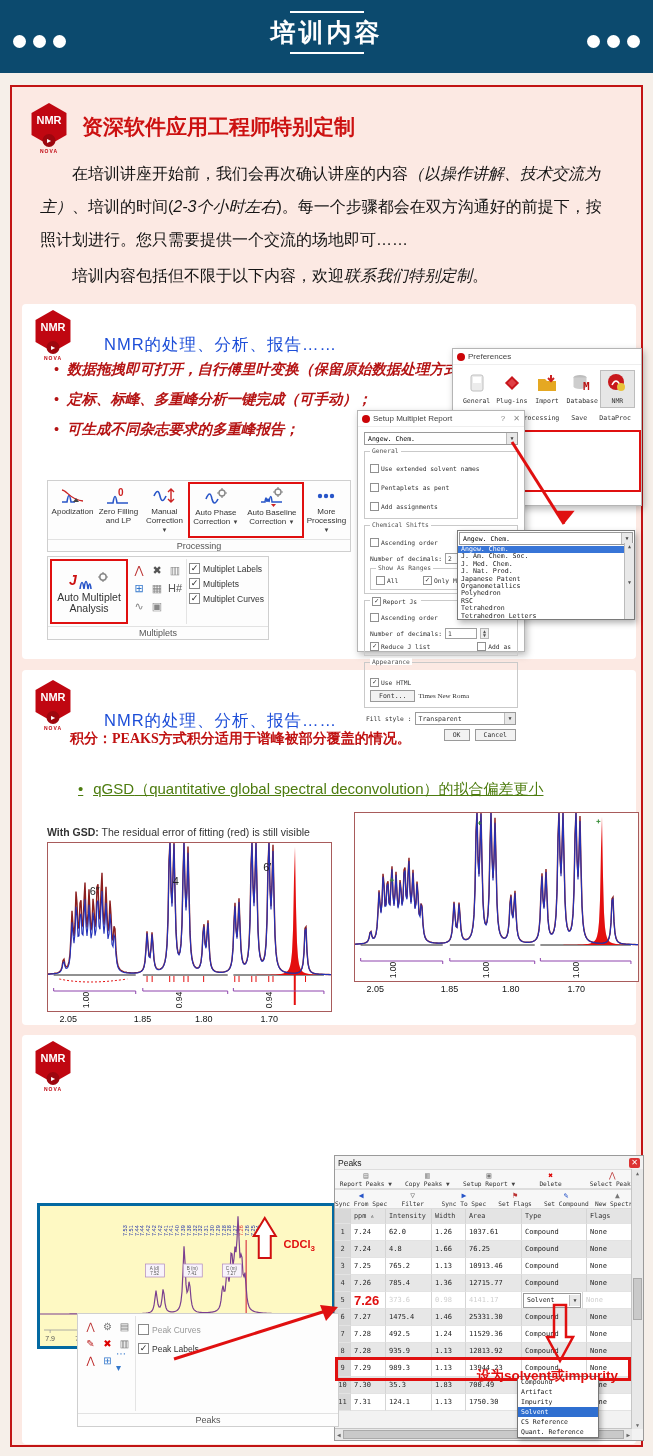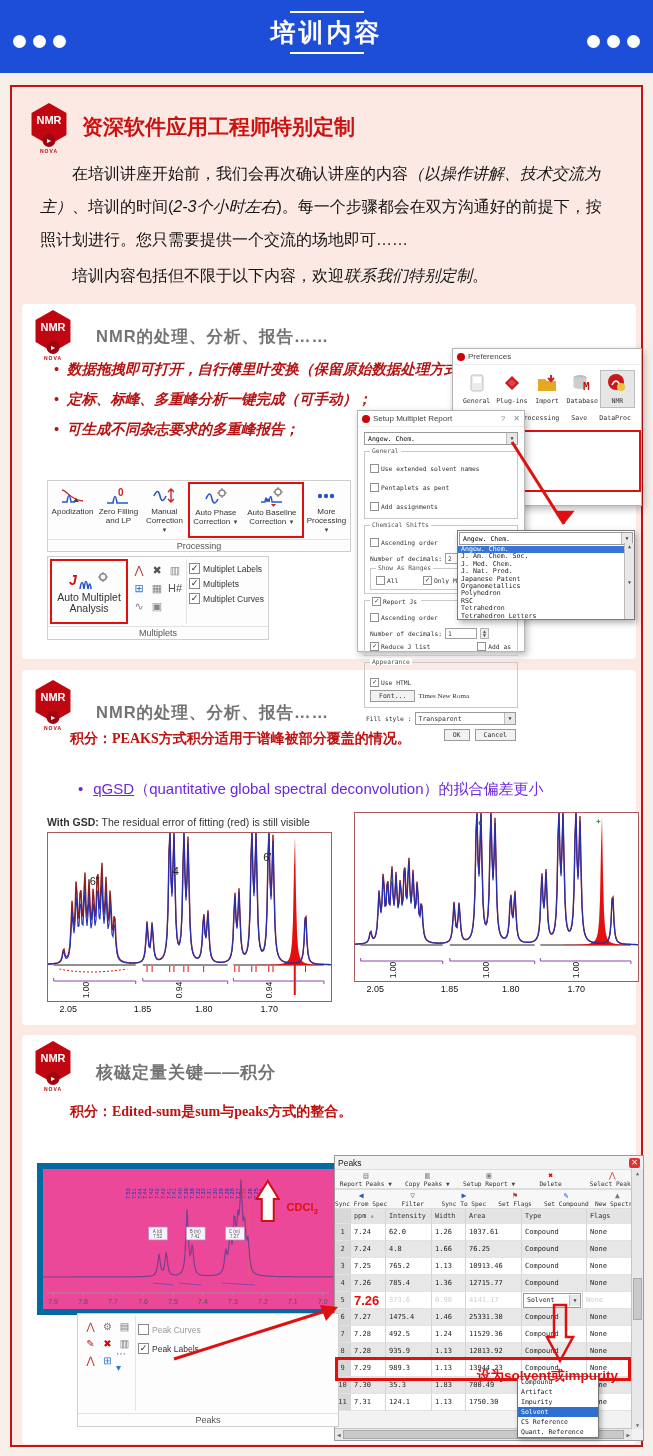--- a/index.html
+++ b/index.html
@@ -1,40 +1,40 @@
 <!DOCTYPE html>
 <html><head>
 <meta charset="utf-8">
 <style>
   html,body{margin:0;padding:0;width:653px;background:#f6efe9;font-family:"Liberation Sans",sans-serif;}
   .page{position:relative;width:653px;height:1456px;overflow:hidden;}
   
-  .banner{position:relative;height:73px;background:#1d4ed8;}
+  .banner{position:relative;height:73px;background:#0c4a6e;}
   .dots{position:absolute;top:35px;display:flex;gap:7px;}
   .dots.left{left:13px;} .dots.right{right:13px;}
   .dots i{width:13px;height:13px;border-radius:50%;background:#fff;display:block;}
   .btitle{position:absolute;left:0;right:0;top:8px;text-align:center;color:#fff;}
   .bline{width:74px;height:2px;background:#fff;margin:3px auto;}
   .btitle h1{margin:2px 0;font-size:25px;letter-spacing:3px;font-weight:bold;}
   
   .card{position:absolute;left:10px;top:85px;width:629px;height:1358px;background:#fce9e3;border:2px solid #c21414;}
   
   .nmr-logo{position:absolute;width:42px;height:56px;text-align:center;}
   .nmr-logo .hex{width:38px;height:42px;margin:0 auto;background:#c00711;clip-path:polygon(50% 0,96% 24%,96% 76%,50% 100%,4% 76%,4% 24%);color:#fff;font-weight:bold;font-size:11px;line-height:34px;}
   .nmr-logo .badge{position:absolute;left:50%;top:31px;transform:translateX(-50%);width:13px;height:13px;border-radius:50%;background:#9d060e;color:#fff;font-size:8px;line-height:13px;}
   .nmr-logo .nova{font-size:5px;color:#c00711;font-weight:bold;letter-spacing:1px;margin-top:3px;}
   
   .h-big{position:absolute;left:70px;top:22px;margin:0;font-size:21px;color:#cc1111;font-weight:bold;}
   .para{position:absolute;left:28px;width:576px;margin:0;font-size:16px;line-height:33px;color:#141414;text-indent:2em;}
   .para em{font-style:italic;}
   
   .wbox{position:absolute;left:10px;background:#fff;border-radius:4px;width:614px;}
-  .wbox h3{position:absolute;margin:0;color:#737373;font-weight:bold;}
+  .wbox h3{position:absolute;margin:8px;color:#1d4ed8;font-weight:normal;}
   .note{position:absolute;color:#c01111;font-weight:bold;font-size:14px;font-family:"Liberation Serif",serif;}
-  .blt-line{position:absolute;color:#6d28d9;font-size:15px;}
+  .blt-line{position:absolute;color:#4d7c0f;font-size:15px;text-decoration:underline;}
   .blt-line .dot{margin-right:10px;}
   .u{text-decoration:underline;}
   .bullets{position:absolute;left:32px;top:56px;}
   .bullets div{height:30px;color:#b51414;font-size:14.5px;font-style:italic;font-weight:bold;font-family:"Liberation Serif",serif;}
   .bullets .dot{color:#b51414;margin-right:8px;font-style:normal;}
   
   .ribbon{position:absolute;background:#fdfdfd;border:1px solid #cfcfcf;display:flex;flex-direction:column;}
   .rib-row{display:flex;align-items:stretch;flex:1;padding:2px;}
   .rib-cap{border-top:1px solid #e2e2e2;text-align:center;font-size:9px;color:#555;padding:1px 0;}
   .rbtn{display:flex;flex-direction:column;align-items:center;justify-content:flex-start;padding:2px 1px;font-size:8px;color:#333;text-align:center;line-height:9px;}
@@ -75,21 +75,21 @@
   .pic.sel{background:#e6e6e6;border:1px solid #bdbdbd;}
   .ptabs{display:flex;gap:12px;justify-content:flex-end;padding:4px 10px 0 0;font-size:6.6px;color:#333;font-family:"DejaVu Sans Mono",monospace;}
   
   .specpanel{position:absolute;width:285px;}
   .spcap{font-size:10.5px;color:#333;height:16px;white-space:nowrap;}
   .spcap b{font-weight:bold;}
   .specbox{width:283px;height:168px;border:1px solid #a85b5b;background:#fff;overflow:hidden;}
   .ticksrow{position:relative;height:15px;font-size:9px;color:#111;}
   .ticksrow span{position:absolute;top:2px;transform:translateX(-50%);}
   
-  .spec4{position:absolute;border:6px solid #0369a1;background:#ec4899;overflow:hidden;}
+  .spec4{position:absolute;border:3px solid #0369a1;background:#fef9c3;overflow:hidden;margin-top:40px;}
   
   .ptable{position:absolute;background:#f2f2f2;border:1px solid #9a9a9a;font-family:"DejaVu Sans Mono",monospace;}
   .pt-title{height:13px;display:flex;align-items:center;padding:0 3px;font-size:8.5px;color:#222;font-family:"Liberation Sans",sans-serif;}
   .pt-close{margin-left:auto;width:11px;height:10px;background:#d33;color:#fff;font-size:8px;line-height:10px;text-align:center;border-radius:2px;}
   .pt-tb{display:flex;background:#f7f7f7;border-top:1px solid #ddd;border-bottom:1px solid #ddd;padding:1px 0;}
   .pt-it{flex:1;display:flex;flex-direction:column;align-items:center;font-size:6.2px;color:#333;line-height:7px;white-space:nowrap;}
   .pt-it .pic2{font-size:8px;line-height:9px;}
   .pt-grid{position:relative;background:#fff;}
   .prow{display:flex;height:17px;line-height:17px;font-size:7px;color:#222;}
   .prow.hdr{height:15px;line-height:15px;background:#e4e4e4;font-size:6.8px;color:#333;}
@@ -425,21 +425,21 @@
 
     <section class="wbox" id="box3" style="top:583px;height:355px;">
       <div class="nmr-logo" style="left: 10px; top: 10px;">
           <div class="hex">NMR</div>
   <div class="badge">▸</div>
   <div class="nova">NOVA</div>
         </div>
       <h3 style="left:74px;top:32px;font-size:16.5px;letter-spacing:1px;">NMR的处理、分析、报告……</h3>
       <div class="note" style="left:48px;top:60px;">积分：PEAKS方式积分适用于谱峰被部分覆盖的情况。</div>
       <div class="blt-line" style="left:56px;top:110px;"><span class="dot">•</span><span class="u">qGSD</span><span>（quantitative global spectral deconvolution）的拟合偏差更小</span></div>
-      <div class="specpanel" id="panel-gsd" style="left:25px;top:146px;">
+      <div class="specpanel" id="panel-gsd" style="left:25px;top:156px;">
           <div class="spcap"><b>With <span class="">GSD</span>:</b> The residual error of fitting (red) is still visible</div>
    <div class="specbox"><svg width="283" height="168">
               <line x1="5.66" y1="132" x2="87.73" y2="132" stroke="#222" stroke-width="1"></line>
               <line x1="94.805" y1="132" x2="179.705" y2="132" stroke="#222" stroke-width="1"></line>
               <line x1="185.365" y1="132" x2="275.925" y2="132" stroke="#222" stroke-width="1"></line>
               <path d="M0,132.0L1,132.0L2,132.0L3,132.0L4,132.0L5,132.0L6,132.0L7,132.0L8,132.0L9,132.0L10,132.0L11,132.0L12,132.0L13,132.0L14,132.0L15,132.0L16,132.0L17,132.0L18,132.0L19,132.0L20,132.0L21,132.0L22,132.0L23,132.0L24,132.0L25,132.0L26,132.0L27,132.0L28,132.0L29,132.0L30,132.0L31,132.0L32,132.0L33,132.0L34,132.0L35,132.0L36,132.0L37,132.0L38,132.0L39,132.0L40,132.0L41,132.0L42,132.0L43,132.0L44,132.0L45,132.0L46,132.0L47,132.0L48,132.0L49,132.0L50,132.0L51,132.0L52,132.0L53,132.0L54,132.0L55,132.0L56,132.0L57,132.0L58,132.0L59,132.0L60,132.0L61,132.0L62,132.0L63,132.0L64,132.0L65,132.0L66,132.0L67,132.0L68,132.0L69,132.0L70,132.0L71,132.0L72,132.0L73,132.0L74,132.0L75,132.0L76,132.0L77,132.0L78,132.0L79,132.0L80,132.0L81,132.0L82,132.0L83,132.0L84,132.0L85,132.0L86,132.0L87,132.0L88,132.0L89,132.0L90,132.0L91,132.0L92,132.0L93,132.0L94,132.0L95,132.0L96,132.0L97,132.0L98,132.0L99,132.0L100,132.0L101,132.0L102,132.0L103,132.0L104,132.0L105,132.0L106,132.0L107,132.0L108,132.0L109,132.0L110,132.0L111,132.0L112,132.0L113,132.0L114,132.0L115,132.0L116,132.0L117,132.0L118,132.0L119,132.0L120,132.0L121,132.0L122,132.0L123,132.0L124,132.0L125,132.0L126,132.0L127,132.0L128,132.0L129,132.0L130,132.0L131,132.0L132,132.0L133,132.0L134,132.0L135,132.0L136,132.0L137,132.0L138,132.0L139,132.0L140,132.0L141,132.0L142,132.0L143,132.0L144,132.0L145,132.0L146,132.0L147,132.0L148,132.0L149,132.0L150,132.0L151,132.0L152,132.0L153,132.0L154,132.0L155,132.0L156,132.0L157,132.0L158,132.0L159,132.0L160,132.0L161,132.0L162,132.0L163,132.0L164,132.0L165,132.0L166,132.0L167,132.0L168,132.0L169,132.0L170,132.0L171,132.0L172,132.0L173,132.0L174,132.0L175,132.0L176,132.0L177,132.0L178,132.0L179,132.0L180,132.0L181,132.0L182,131.9L183,131.9L184,131.9L185,131.9L186,131.9L187,131.9L188,131.9L189,131.9L190,131.9L191,131.9L192,131.9L193,131.9L194,131.9L195,131.9L196,131.9L197,131.9L198,131.9L199,131.9L200,131.9L201,131.9L202,131.9L203,131.9L204,131.9L205,131.9L206,131.9L207,131.9L208,131.9L209,131.8L210,131.8L211,131.8L212,131.8L213,131.8L214,131.8L215,131.8L216,131.8L217,131.8L218,131.7L219,131.7L220,131.7L221,131.7L222,131.7L223,131.6L224,131.6L225,131.5L226,131.5L227,131.5L228,131.4L229,131.3L230,131.2L231,131.1L232,131.0L233,130.9L234,130.7L235,130.5L236,130.2L237,129.8L238,129.3L239,128.5L240,127.5L241,125.9L242,123.2L243,118.5L244,109.0L245,87.1L246,35.6L247,3.8L248,63.3L249,99.4L250,114.2L251,121.0L252,124.6L253,126.7L254,128.0L255,128.9L256,129.5L257,130.0L258,130.3L259,130.6L260,130.8L261,130.9L262,131.1L263,131.2L264,131.3L265,131.4L266,131.4L267,131.5L268,131.5L269,131.6L270,131.6L271,131.6L272,131.7L273,131.7L274,131.7L275,131.7L276,131.7L277,131.8L278,131.8L279,131.8L280,131.8L281,131.8L282,131.8L283,131.8 L283,132 L0,132 Z" fill="#e40f0f"></path>
               <path d="M0,131.0L1,131.0L2,130.9L3,130.8L4,130.7L5,130.6L6,130.5L7,130.3L8,130.1L9,129.9L10,129.6L11,129.1L12,128.3L13,126.9L14,123.9L15,117.5L16,116.2L17,121.8L18,123.9L19,123.9L20,122.3L21,118.7L22,110.8L23,92.2L24,67.7L25,82.9L26,93.1L27,80.9L28,48.6L29,60.4L30,85.1L31,84.4L32,60.2L33,57.3L34,81.9L35,83.4L36,58.4L37,39.6L38,71.7L39,84.5L40,70.9L41,46.2L42,70.0L43,87.3L44,80.8L45,55.9L46,66.3L47,84.1L48,77.3L49,44.0L50,41.3L51,72.9L52,76.3L53,48.7L54,29.7L55,66.7L56,81.6L57,68.1L58,43.8L59,69.9L60,88.2L61,81.9L62,57.5L63,71.9L64,94.8L65,97.4L66,83.3L67,86.0L68,107.4L69,117.8L70,122.5L71,125.0L72,126.4L73,127.4L74,128.0L75,128.5L76,128.9L77,129.1L78,129.3L79,129.5L80,129.6L81,129.7L82,129.8L83,129.9L84,129.9L85,129.9L86,129.9L87,129.8L88,129.7L89,129.6L90,129.5L91,129.2L92,128.9L93,128.4L94,127.6L95,126.2L96,123.6L97,118.2L98,105.0L99,88.2L100,101.3L101,112.8L102,113.8L103,104.8L104,89.2L105,101.4L106,116.0L107,122.0L108,124.6L109,125.8L110,126.3L111,126.4L112,126.2L113,125.7L114,124.9L115,123.6L116,121.5L117,118.2L118,112.5L119,101.1L120,75.4L121,17.4L122,-0.2L123,44.0L124,60.2L125,31.0L126,-0.2L127,47.5L128,87.4L129,103.3L130,109.4L131,110.8L132,108.4L133,100.4L134,80.0L135,30.6L136,-0.2L137,41.1L138,64.2L139,44.3L140,3.5L141,46.0L142,88.9L143,107.2L144,115.5L145,119.8L146,122.3L147,123.8L148,124.6L149,125.0L150,124.9L151,124.2L152,122.4L153,118.7L154,109.6L155,89.1L156,81.2L157,99.7L158,103.9L159,91.1L160,77.4L161,99.5L162,115.2L163,121.8L164,124.9L165,126.6L166,127.5L167,128.2L168,128.6L169,128.9L170,129.0L171,129.2L172,129.2L173,129.2L174,129.2L175,129.1L176,128.9L177,128.7L178,128.3L179,127.9L180,127.2L181,126.2L182,124.6L183,121.8L184,116.6L185,104.9L186,78.0L187,59.7L188,85.1L189,93.9L190,79.0L191,55.4L192,82.0L193,105.6L194,115.2L195,119.1L196,120.6L197,120.7L198,119.6L199,117.0L200,111.8L201,101.3L202,77.4L203,22.0L204,-0.2L205,40.7L206,59.8L207,32.9L208,-0.2L209,42.4L210,86.3L211,104.5L212,112.5L213,116.2L214,117.6L215,117.4L216,115.4L217,110.8L218,100.6L219,76.6L220,21.0L221,-0.2L222,43.4L223,63.2L224,38.7L225,1.7L226,51.1L227,91.7L228,108.9L229,116.9L230,121.2L231,123.8L232,125.5L233,126.7L234,127.5L235,128.1L236,128.6L237,129.0L238,129.3L239,129.5L240,129.7L241,129.9L242,130.0L243,130.1L244,130.1L245,130.1L246,130.1L247,130.1L248,130.0L249,129.8L250,129.5L251,129.1L252,128.4L253,127.2L254,125.0L255,120.3L256,109.2L257,85.2L258,83.8L259,108.2L260,120.1L261,125.0L262,127.4L263,128.7L264,129.5L265,130.0L266,130.3L267,130.6L268,130.8L269,130.9L270,131.0L271,131.1L272,131.2L273,131.3L274,131.3L275,131.4L276,131.4L277,131.4L278,131.5L279,131.5L280,131.5L281,131.5L282,131.6L283,131.6" fill="none" stroke="#8b1f1f" stroke-width="1.4"></path>
               <path d="M0,131.2L1,131.1L2,131.1L3,131.0L4,130.9L5,130.9L6,130.7L7,130.6L8,130.5L9,130.3L10,130.0L11,129.6L12,129.0L13,127.8L14,125.3L15,120.1L16,119.0L17,123.6L18,125.4L19,125.3L20,124.0L21,121.1L22,114.6L23,99.3L24,79.3L25,91.7L26,100.1L27,90.1L28,63.7L29,73.3L30,93.5L31,93.0L32,73.1L33,70.7L34,90.9L35,92.1L36,71.7L37,56.2L38,82.6L39,93.0L40,81.9L41,61.7L42,81.1L43,95.3L44,90.0L45,69.6L46,78.1L47,92.7L48,87.1L49,59.8L50,57.6L51,83.5L52,86.3L53,63.7L54,48.1L55,78.4L56,90.7L57,79.6L58,59.7L59,81.0L60,96.0L61,90.9L62,70.9L63,82.7L64,101.4L65,103.6L66,92.1L67,94.3L68,111.7L69,120.3L70,124.2L71,126.2L72,127.4L73,128.1L74,128.7L75,129.1L76,129.4L77,129.6L78,129.7L79,129.9L80,130.0L81,130.0L82,130.1L83,130.1L84,130.1L85,130.1L86,130.1L87,130.1L88,130.0L89,129.9L90,129.7L91,129.5L92,129.1L93,128.6L94,127.9L95,126.6L96,124.1L97,118.9L98,106.4L99,90.4L100,102.8L101,113.8L102,114.7L103,106.2L104,91.3L105,102.9L106,116.8L107,122.6L108,125.0L109,126.2L110,126.6L111,126.7L112,126.5L113,126.0L114,125.2L115,124.0L116,122.1L117,118.9L118,113.4L119,102.6L120,78.1L121,22.9L122,-0.2L123,48.3L124,63.6L125,35.8L126,0.8L127,51.6L128,89.5L129,104.7L130,110.5L131,111.9L132,109.5L133,101.9L134,82.5L135,35.5L136,-0.2L137,45.5L138,67.5L139,48.5L140,9.7L141,50.1L142,91.0L143,108.4L144,116.3L145,120.4L146,122.8L147,124.2L148,125.0L149,125.3L150,125.2L151,124.5L152,122.9L153,119.3L154,110.7L155,91.2L156,83.6L157,101.3L158,105.3L159,93.0L160,80.0L161,101.1L162,116.0L163,122.3L164,125.2L165,126.8L166,127.8L167,128.4L168,128.8L169,129.0L170,129.2L171,129.3L172,129.4L173,129.4L174,129.3L175,129.2L176,129.1L177,128.8L178,128.5L179,128.1L180,127.4L181,126.5L182,124.9L183,122.3L184,117.3L185,106.2L186,80.6L187,63.2L188,87.4L189,95.7L190,81.6L191,59.1L192,84.4L193,106.9L194,116.0L195,119.8L196,121.2L197,121.2L198,120.2L199,117.7L200,112.8L201,102.8L202,80.0L203,27.2L204,-0.2L205,45.0L206,63.3L207,37.6L208,-0.2L209,46.7L210,88.5L211,105.8L212,113.4L213,117.0L214,118.3L215,118.1L216,116.2L217,111.8L218,102.1L219,79.3L220,26.3L221,-0.2L222,47.6L223,66.5L224,43.2L225,7.9L226,55.0L227,93.6L228,110.0L229,117.6L230,121.7L231,124.2L232,125.8L233,126.9L234,127.7L235,128.3L236,128.8L237,129.1L238,129.4L239,129.6L240,129.8L241,130.0L242,130.1L243,130.1L244,130.2L245,130.2L246,130.2L247,130.2L248,130.1L249,129.9L250,129.7L251,129.3L252,128.6L253,127.5L254,125.3L255,120.9L256,110.3L257,87.5L258,86.1L259,109.3L260,120.6L261,125.4L262,127.6L263,128.9L264,129.6L265,130.1L266,130.4L267,130.7L268,130.8L269,131.0L270,131.1L271,131.2L272,131.2L273,131.3L274,131.4L275,131.4L276,131.4L277,131.5L278,131.5L279,131.5L280,131.5L281,131.6L282,131.6L283,131.6" fill="none" stroke="#2330b8" stroke-width="1.1"></path>
               <path d="M11.32,136 Q39.620000000000005,142 79.24000000000001,136" fill="none" stroke="#e40f0f" stroke-width="1" stroke-dasharray="2,2"></path>
               <line x1="99.05" y1="133" x2="99.05" y2="139" stroke="#e40f0f" stroke-width="1"></line>
@@ -500,22 +500,20 @@
           </div>
         </div>
     </section>
 
     <section class="wbox" id="box4" style="top:948px;height:409px;">
       <div class="nmr-logo" style="left: 10px; top: 6px;">
           <div class="hex">NMR</div>
   <div class="badge">▸</div>
   <div class="nova">NOVA</div>
         </div>
-      <h3 style="left:74px;top:26px;font-size:17px;letter-spacing:1px;">核磁定量关键——积分</h3>
-      <div class="note" style="left:48px;top:68px;">积分：Edited-sum是sum与peaks方式的整合。</div>
       <div class="spec4" id="spec4" style="left:15px;top:128px;width:292px;height:140px;"><svg width="290" height="138">
             <text x="87" y="30" font-size="5.5" fill="#2233aa" text-anchor="start" transform="rotate(-90 87 30)">7.53</text>
             <text x="92.8" y="30" font-size="5.5" fill="#2233aa" text-anchor="start" transform="rotate(-90 92.8 30)">7.51</text>
             <text x="98.6" y="30" font-size="5.5" fill="#2233aa" text-anchor="start" transform="rotate(-90 98.6 30)">7.44</text>
             <text x="104.4" y="30" font-size="5.5" fill="#2233aa" text-anchor="start" transform="rotate(-90 104.4 30)">7.44</text>
             <text x="110.2" y="30" font-size="5.5" fill="#2233aa" text-anchor="start" transform="rotate(-90 110.2 30)">7.42</text>
             <text x="116" y="30" font-size="5.5" fill="#2233aa" text-anchor="start" transform="rotate(-90 116 30)">7.42</text>
             <text x="121.80000000000001" y="30" font-size="5.5" fill="#2233aa" text-anchor="start" transform="rotate(-90 121.80000000000001 30)">7.42</text>
             <text x="127.60000000000001" y="30" font-size="5.5" fill="#2233aa" text-anchor="start" transform="rotate(-90 127.60000000000001 30)">7.41</text>
             <text x="133.4" y="30" font-size="5.5" fill="#2233aa" text-anchor="start" transform="rotate(-90 133.4 30)">7.41</text>

